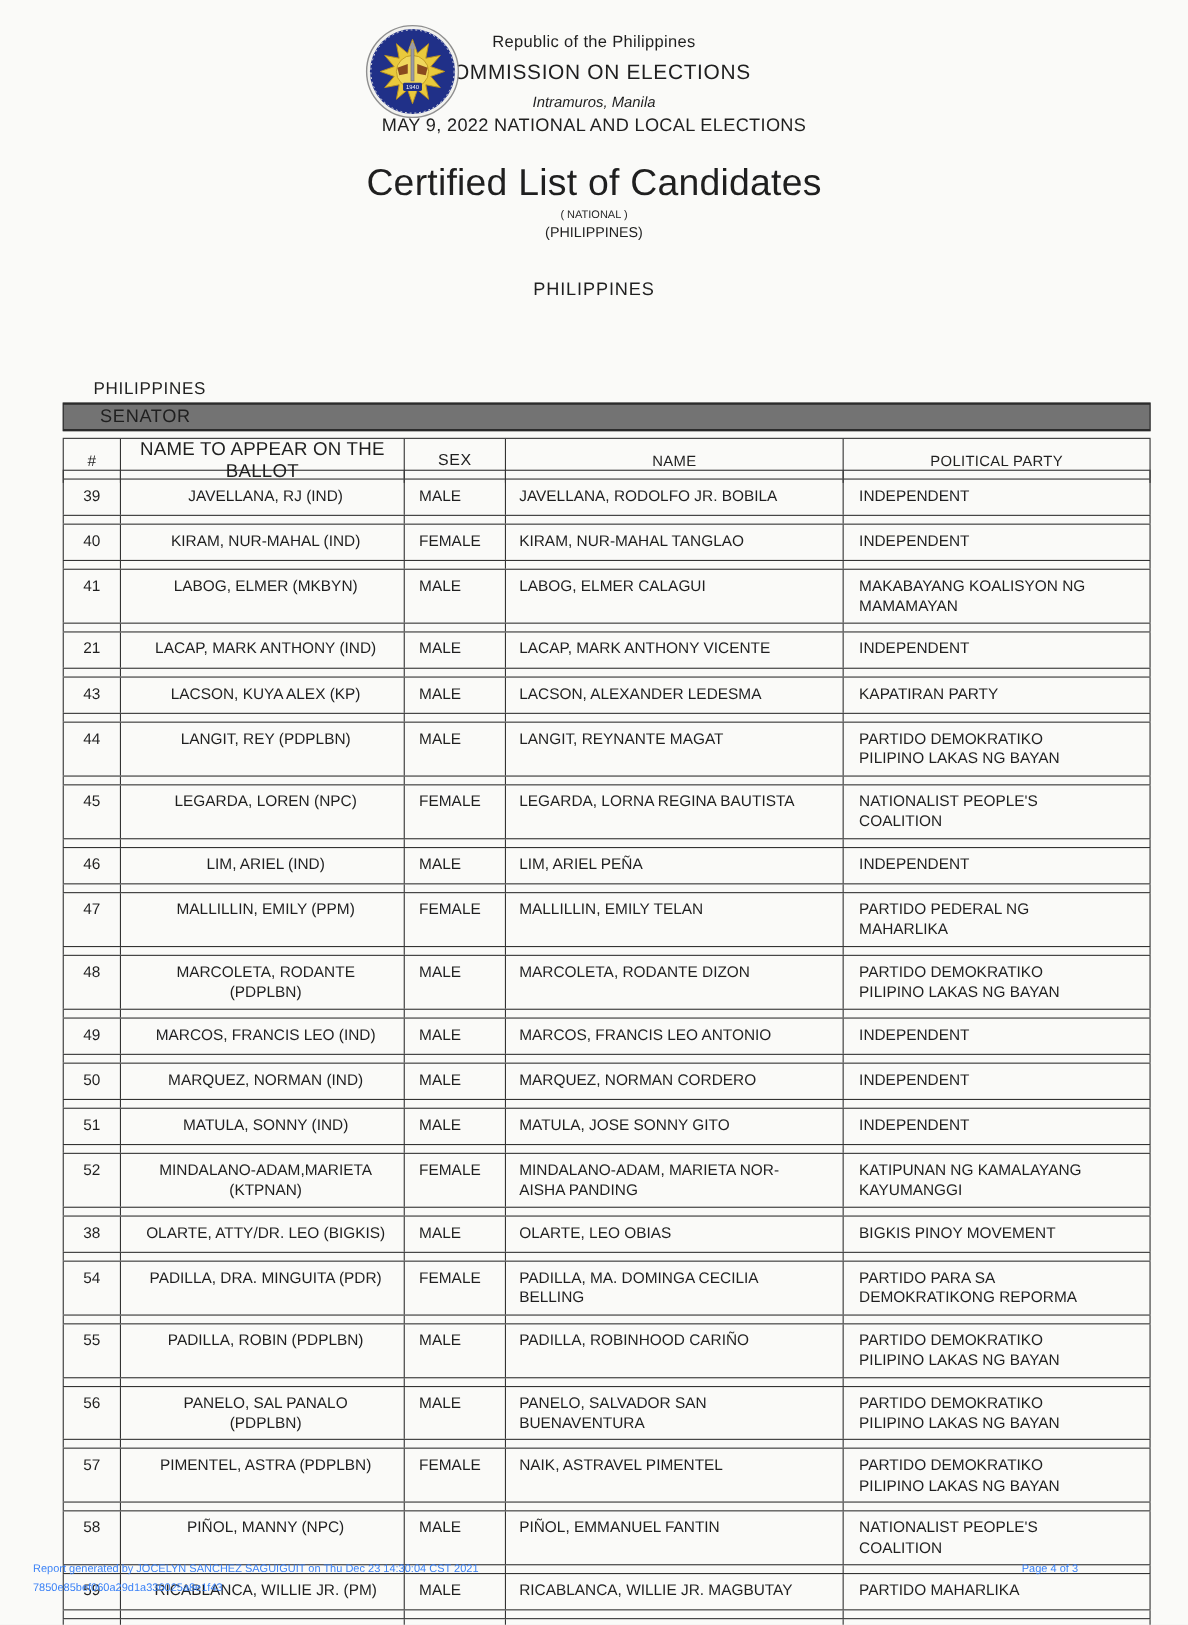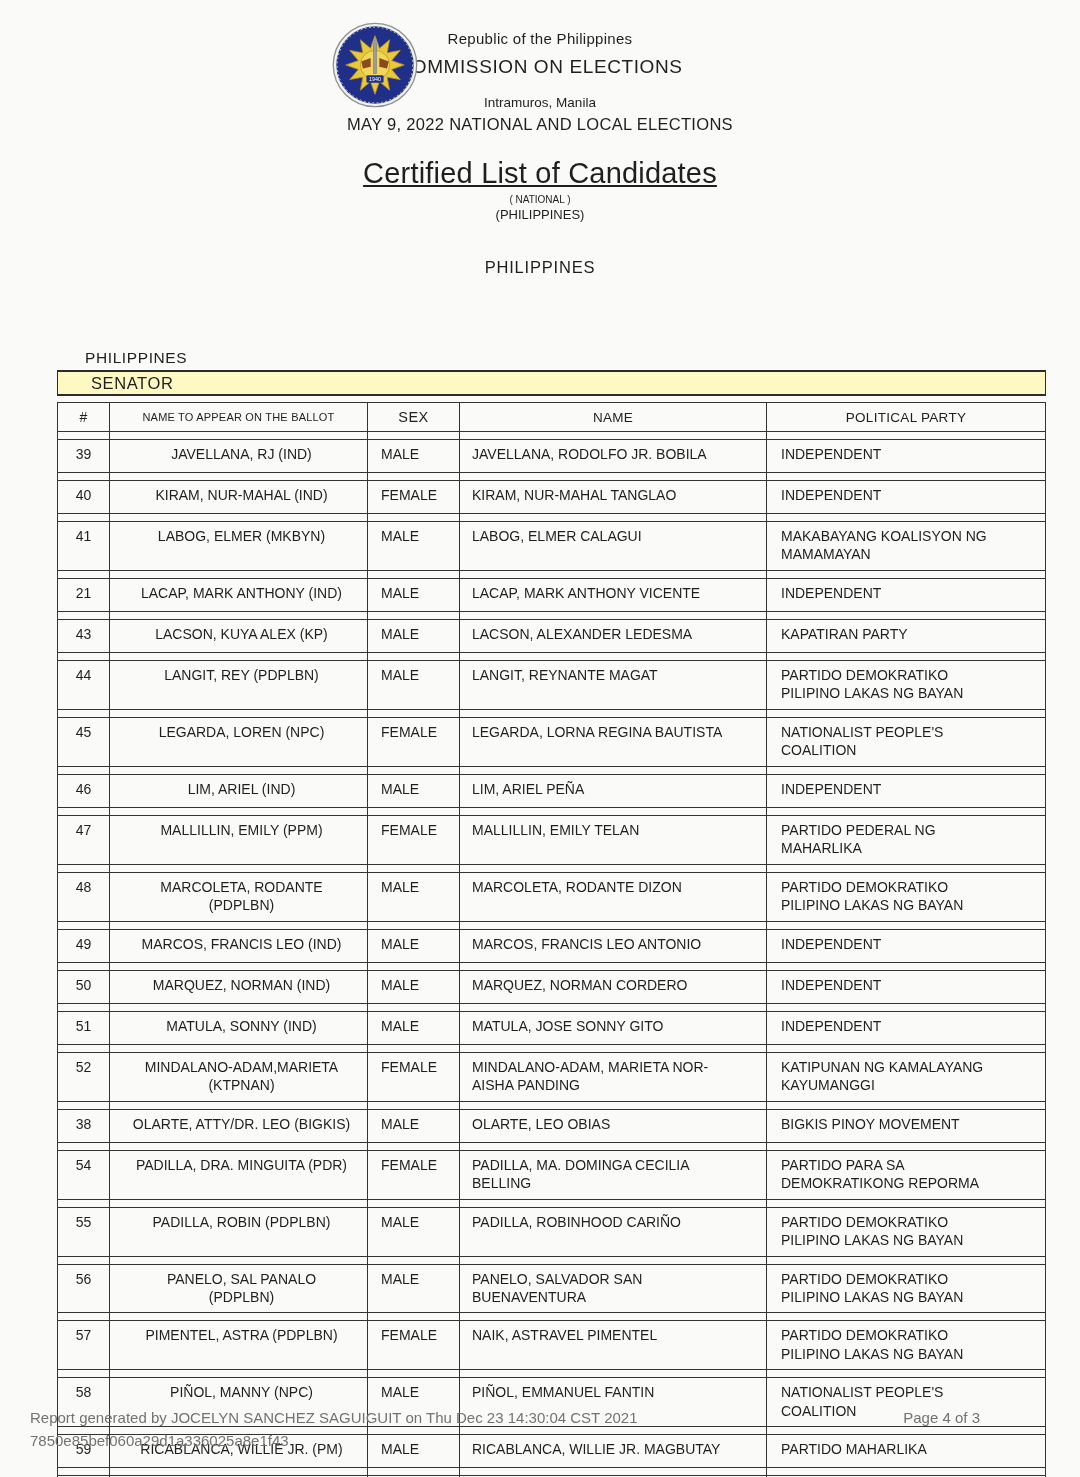--- a/index.html
+++ b/index.html
@@ -16,39 +16,39 @@
   }
 
   
   .doc-header { position: relative; padding-top: 30px; text-align: center; }
   .seal {
     position: absolute; left: 332px; top: 22px;
     width: 86px; height: 86px;
   }
   .hdr-republic   { font-size: 15px; letter-spacing: .3px; }
   .hdr-commission { font-size: 19px; letter-spacing: .6px; margin-top: 9px; }
-  .hdr-address    { font-size: 13.5px; margin-top: 17px; }
+  .hdr-address    { font-size: 13.5px; margin-top: 7px; font-style: italic; }
   .hdr-election   { font-size: 16.5px; letter-spacing: .3px; margin-top: 5px; }
 
   
   .title-block { text-align: center; margin-top: 23px; }
-  .title-main  { font-size: 29px; letter-spacing: .2px; text-decoration: underline; }
+  .title-main  { font-size: 34px; letter-spacing: .2px; }
   .title-scope { font-size: 10px; margin-top: 4px; }
   .title-area  { font-size: 13px; margin-top: 2px; }
   .title-region{ font-size: 16.5px; letter-spacing: .8px; margin-top: 36px; }
 
   
   .list-section { margin-top: 72px; padding-left: 57px; padding-right: 34px; }
   .section-location {
     font-size: 15.5px; letter-spacing: .6px;
     padding-left: 28px; margin-bottom: 3px;
   }
   .section-bar {
     width: 989px; height: 26px;
-    background: #fef9c3;
+    background: #737373;
     border: 1.5px solid #2b2b2b;
     border-top-width: 2.5px;
     border-bottom-width: 2px;
     display: flex; align-items: center;
     padding-left: 33px;
     font-size: 16.5px; letter-spacing: .6px;
   }
   .bar-gap { height: 6px; width: 989px; }
 
   .clc-table { width: 989px; font-size: 14px; }
@@ -58,38 +58,38 @@
     width: 989px;
   }
   .head-row, .row { border-top: 1.5px solid #333; border-bottom: 1.5px solid #333; }
   .row > div, .gap-row > div, .head-row > div { border-right: 1.5px solid #333; }
   .row > div:first-child, .gap-row > div:first-child, .head-row > div:first-child { border-left: 1.5px solid #333; }
   .gap-row { height: 7px; }
 
   .head-row { height: 30px; }
   .head-row > div { display: flex; align-items: center; justify-content: center; text-align: center; }
   .h-num    { font-size: 14px; }
-  .h-ballot { font-size: 11px; letter-spacing: .2px; }
+  .h-ballot { font-size: 17px; letter-spacing: .2px; }
   .h-sex    { font-size: 14.5px; letter-spacing: .5px; }
   .h-name   { font-size: 13.5px; letter-spacing: .3px; }
   .h-party  { font-size: 13.5px; letter-spacing: .3px; }
 
   .row { min-height: 34px; }
   .row > div { padding-top: 5px; padding-bottom: 6px; white-space: pre-line; line-height: 1.32; }
   .c-num    { text-align: center; }
   .c-ballot { padding-left: 14px; padding-right: 8px; text-align: center; }
   .c-sex    { padding-left: 13px; }
   .c-name   { padding-left: 12px; padding-right: 24px; }
   .c-party  { padding-left: 14px; padding-right: 8px; }
 
   
   .doc-footer {
     position: absolute;
     left: 30px; right: 30px; bottom: 28px;
-    font-size: 15px; color: #737373;
+    font-size: 10px; color: #3b82f6;
   }
   .footer-top { display: flex; justify-content: space-between; align-items: flex-start; }
   .footer-page { margin-right: 70px; }
   .footer-hash { margin-top: 6px; }
 </style>
 </head>
 <body>
 
 <div class="doc-header">
   <span class="seal">

